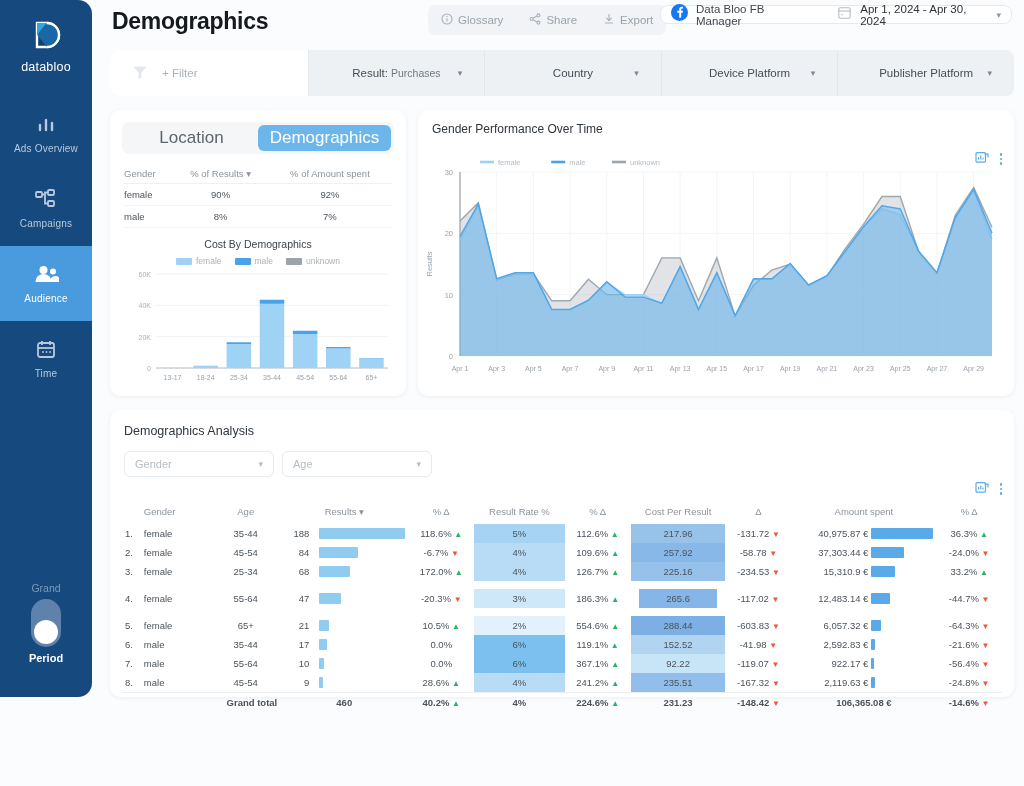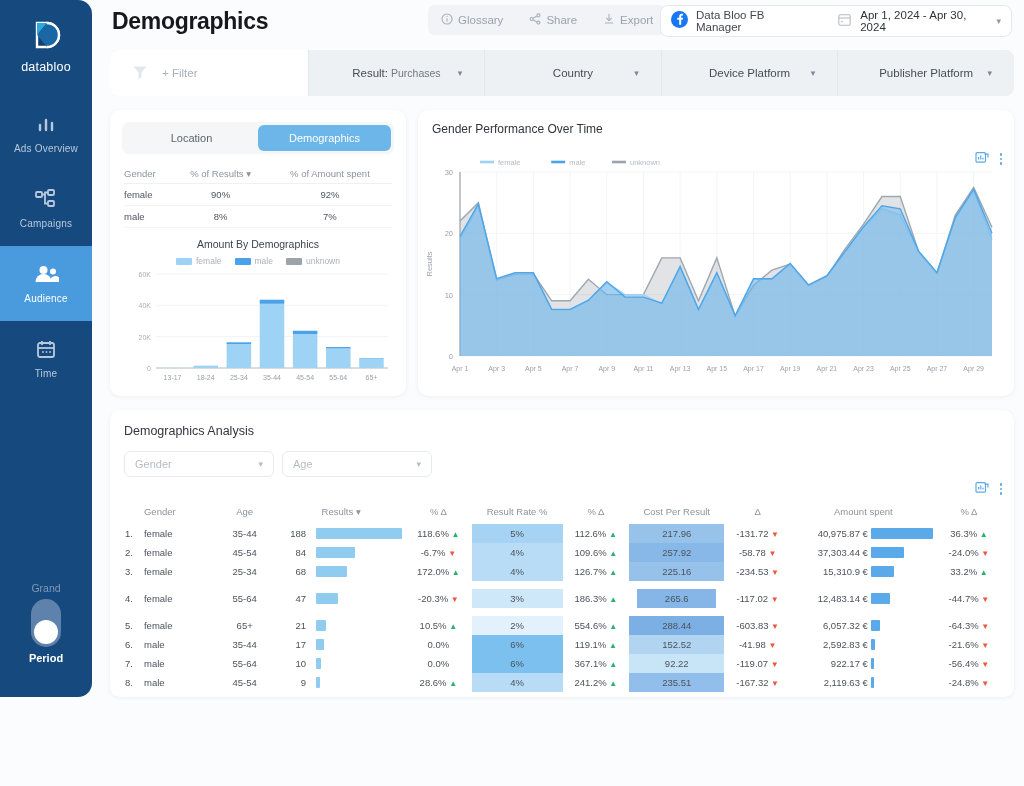--- a/index.html
+++ b/index.html
@@ -52,21 +52,21 @@
     font-size: 23px; font-weight: bold; color: #15181c; letter-spacing: -.3px;
   }
   #toolbar { position: absolute; left: 428px; top: 5px; display: flex; gap: 0; }
   .tool-group { display: flex; background: #f1f3f6; border-radius: 7px; overflow: hidden; }
   .tool-btn {
     display: flex; align-items: center; gap: 5px; padding: 8px 13px;
     font-size: 11.5px; color: #9aa3ad; cursor: pointer; background: transparent; border: none;
     font-family: inherit;
   }
   #account-bar {
-    position: absolute; left: 660px; top: 5px; width: 352px; height: 32px;
+    position: absolute; left: 660px; top: 5px; width: 352px; height: 19px;
     background: #ffffff; border: 1px solid #e6eaee; border-radius: 8px;
     display: flex; align-items: center; padding: 0 10px; gap: 8px;
   }
   .acct-name { font-size: 11.5px; color: #3f474f; }
   .daterange { font-size: 11.5px; color: #2c333b; }
   .caret-sm { margin-left: auto; color: #8e98a3; font-size: 9px; }
 
   
   #filterbar {
     position: absolute; left: 110px; top: 50px; width: 904px; height: 46px;
@@ -91,21 +91,21 @@
   #card-right { left: 418px; top: 110px; width: 596px; height: 286px; }
   #card-table { left: 110px; top: 410px; width: 904px; height: 287px; }
 
   
   .tabs {
     margin: 12px 12px 0 12px; height: 32px; background: #f4f6f8; border-radius: 7px;
     display: flex; padding: 3px;
   }
   .tab {
     flex: 1; display: flex; align-items: center; justify-content: center;
-    font-size: 11px; color: #5d656e; border-radius: 6px; cursor: pointer; text-align: right;
+    font-size: 17px; color: #5d656e; border-radius: 6px; cursor: pointer; text-align: right;
   }
   .tab.active { background: #6cb6ea; color: #ffffff; }
 
   
   .mini-table { margin: 10px 14px 0 14px; width: 268px; }
   .mini-table table { width: 100%; border-collapse: collapse; }
   .mini-table th {
     font-size: 9.5px; color: #8b949d; font-weight: normal; text-align: center;
     padding: 4px 0; border-bottom: 1px solid #eef1f4;
   }
@@ -354,21 +354,21 @@
           </tr>
           <tr>
             <td class="lead">male</td>
             <td>8%</td>
             <td>7%</td>
           </tr>
         </tbody>
       </table>
     </div>
 
-    <div class="chart-title">Amount By Demographics</div>
+    <div class="chart-title">Cost By Demographics</div>
     <div class="legend">
       <span class="legend-item">
         <span class="legend-swatch" style="background:#9ed3f5"></span>
         <span>female</span>
       </span>
       <span class="legend-item">
         <span class="legend-swatch" style="background:#4aa3e8"></span>
         <span>male</span>
       </span>
       <span class="legend-item">
@@ -737,16 +737,29 @@
             </td>
             <td class="c-delta">-167.32 <span class="down">▼</span></td>
             <td class="c-amt">
               <span class="amt-cell">
                 <span class="amt-num">2,119.63 €</span>
                 <span class="amt-bar" style="width:3.207181690102004px"></span>
               </span>
             </td>
             <td class="c-delta">-24.8% <span class="down">▼</span></td>
           </tr>
+          <tr class="total-row">
+            <td class="c-idx"></td>
+            <td class="c-gender"></td>
+            <td class="c-age" style="text-align:right">Grand total</td>
+            <td class="c-results" style="text-align:center">460</td>
+            <td class="c-delta">40.2% <span class="up">▲</span></td>
+            <td class="c-rate">4%</td>
+            <td class="c-delta">224.6% <span class="up">▲</span></td>
+            <td class="c-cpr">231.23</td>
+            <td class="c-delta">-148.42 <span class="down">▼</span></td>
+            <td class="c-amt" style="text-align:center">106,365.08 €</td>
+            <td class="c-delta">-14.6% <span class="down">▼</span></td>
+          </tr>
         </tbody>
     </table>
   </section>
 </div>
 
 </body></html>

